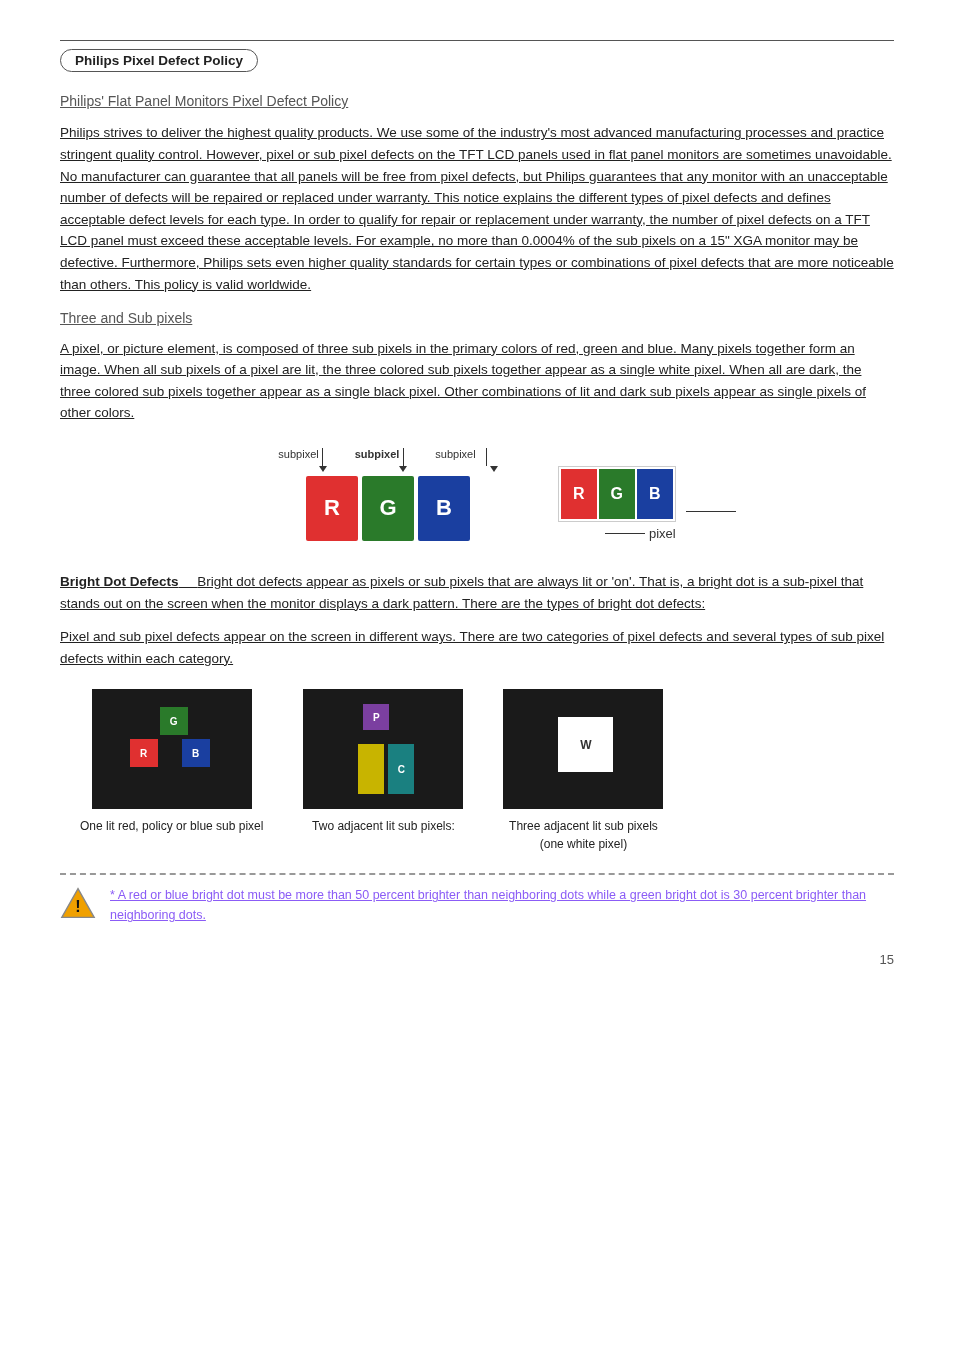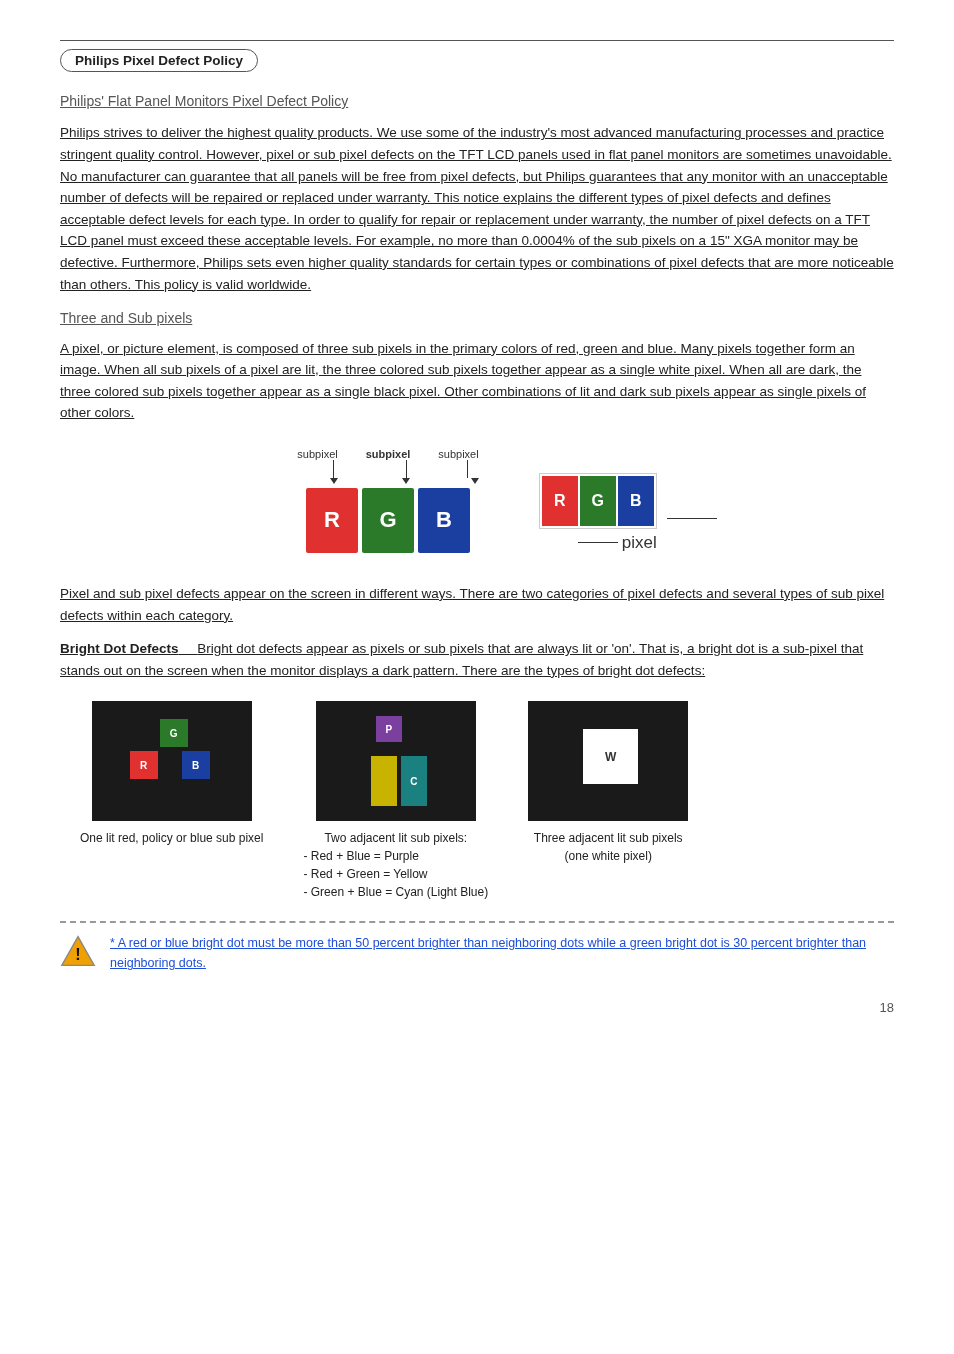--- a/index.html
+++ b/index.html
@@ -64,22 +64,21 @@
       gap: 0;
     }
     .subpixel-labels {
       display: flex;
       gap: 4px;
       margin-bottom: 4px;
       align-items: flex-end;
     }
     .subpixel-label-item {
       display: flex;
-      flex-direction: column;
-      align-items: flex-end;
+      align-items: flex-start;
       font-size: 11px;
       color: #333;
     }
     .rgb-boxes {
       display: flex;
       gap: 4px;
     }
     .rgb-box {
       width: 52px;
       height: 65px;
@@ -240,21 +239,21 @@
       gap: 14px;
     }
     .warning-icon {
       width: 36px;
       height: 36px;
       flex-shrink: 0;
     }
     .note-text {
       font-size: 12.5px;
       line-height: 1.6;
-      color: #1d4ed8;
+      color: #8b5cf6;
     }
     .page-number {
       position: absolute;
       bottom: 30px;
       right: 60px;
       font-size: 13px;
       color: #555;
     }
   </style>
 </head>
@@ -321,59 +320,54 @@
         </div>
 
         <div style="position:absolute;right:-60px;bottom:10px;display:flex;align-items:center;gap:4px;">
           <div style="display:flex;flex-direction:column;align-items:flex-end;">
             <div style="width:50px;height:1px;background:#333;"></div>
           </div>
         </div>
       </div>
       <div style="display:flex;align-items:center;margin-top:4px;align-self:flex-end;">
         <div style="width:40px;height:1px;background:#333;margin-right:4px;"></div>
-        <span style="font-size:17px;color:#333;">pixel</span>
+        <span style="font-size:13px;color:#333;">pixel</span>
       </div>
     </div>
   </div>
 
-
-  <p>Pixel and sub pixel defects appear on the screen in different ways. There are two categories of pixel defects and several types of sub pixel defects within each category.</p>
 
   <p>
     <span class="bold-inline">Bright Dot Defects</span>
     &nbsp;&nbsp;&nbsp;
     <span>Bright dot defects appear as pixels or sub pixels that are always lit or 'on'. That is, a  bright dot   is a sub-pixel that stands out on the screen when the monitor displays a dark pattern. There are the types of bright dot defects:</span>
   </p>
 
+  <p>Pixel and sub pixel defects appear on the screen in different ways. There are two categories of pixel defects and several types of sub pixel defects within each category.</p>
+
   
   <div class="bright-dot-row">
 
     <div class="bright-dot-item">
       <div class="dot-image dot-img-1">
         <div class="dot1-g">G</div>
         <div class="dot1-r">R</div>
         <div class="dot1-b">B</div>
       </div>
       <div class="dot-caption">One lit red, policy or blue sub pixel</div>
     </div>
 
     <div class="bright-dot-item">
       <div class="dot-image dot-img-2">
         <div class="dot2-p">P</div>
         <div class="dot2-y"></div>
         <div class="dot2-c">C</div>
       </div>
       <div class="dot-caption">
         <span>Two adjacent lit sub pixels:</span>
-        <ul>
-          <li>- <span>Red + Blue = Purple</span></li>
-          <li>- <span>Red + Green = Yellow</span></li>
-          <li>- <span>Green + Blue = Cyan (Light Blue)</span></li>
-        </ul>
       </div>
     </div>
 
     <div class="bright-dot-item">
       <div class="dot-image dot-img-3">
         <div class="dot3-w">W</div>
       </div>
       <div class="dot-caption">
         <span>Three adjacent lit sub pixels</span><br>
         <span>(one white pixel)</span>
@@ -384,14 +378,14 @@
   
   <div class="bottom-note">
 
     <svg class="warning-icon" viewBox="0 0 40 40" xmlns="http://www.w3.org/2000/svg">
       <polygon points="20,4 38,36 2,36" fill="#f0a000" stroke="#888" stroke-width="1.5"></polygon>
       <text x="20" y="30" text-anchor="middle" font-size="18" font-weight="bold" fill="#111">!</text>
     </svg>
     <p class="note-text">* A red or blue   bright dot   must be more than 50 percent brighter than neighboring dots while a green bright dot is 30 percent brighter than neighboring dots.</p>
   </div>
 
-  <div class="page-number">18</div>
+  <div class="page-number">15</div>
 </div>
 
 </body></html>

